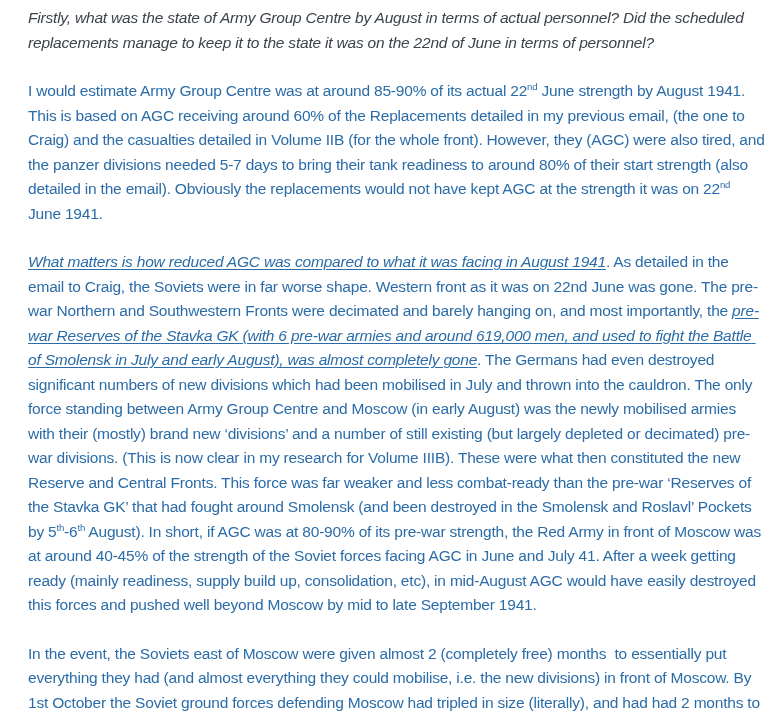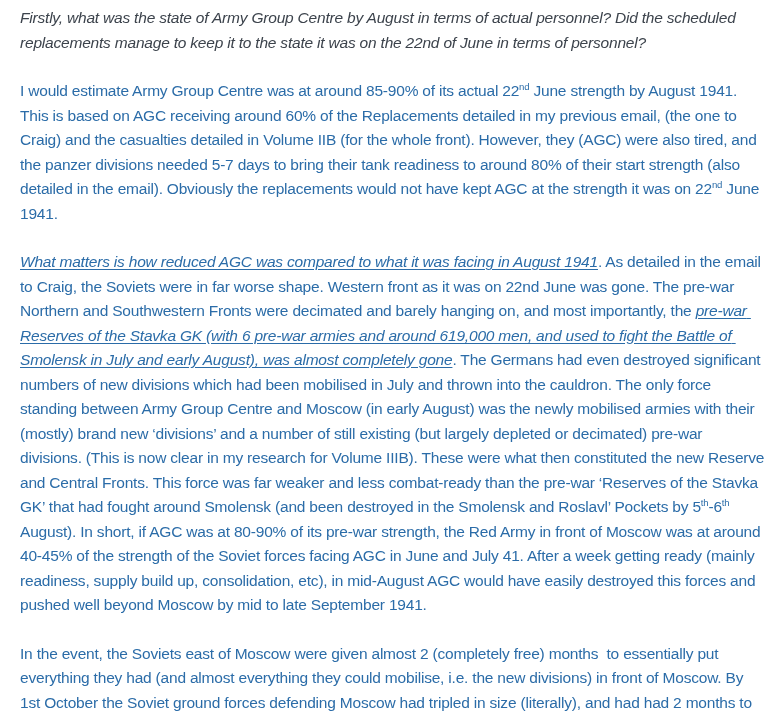--- a/index.html
+++ b/index.html
@@ -13,21 +13,21 @@
     box-sizing:border-box;
     width:781px;
     min-height:714px;
     padding:6px 16px 10px 12px;
     font-family:"Liberation Sans", sans-serif;
     font-size:15.5px;
     line-height:24.5px;
     letter-spacing:-0.2px;
     background:var(--page-bg);
   }
-  p{margin:0 0 24px 8px;white-space:pre-wrap;}
+  p{margin:0 0 24px 16px;white-space:pre-wrap;}
   p:last-child{margin-bottom:0;}
   .question{
     color:var(--question-color);
     font-style:italic;
   }
   .answer{
     color:var(--answer-color);
   }
   .u{
     text-decoration:underline;

